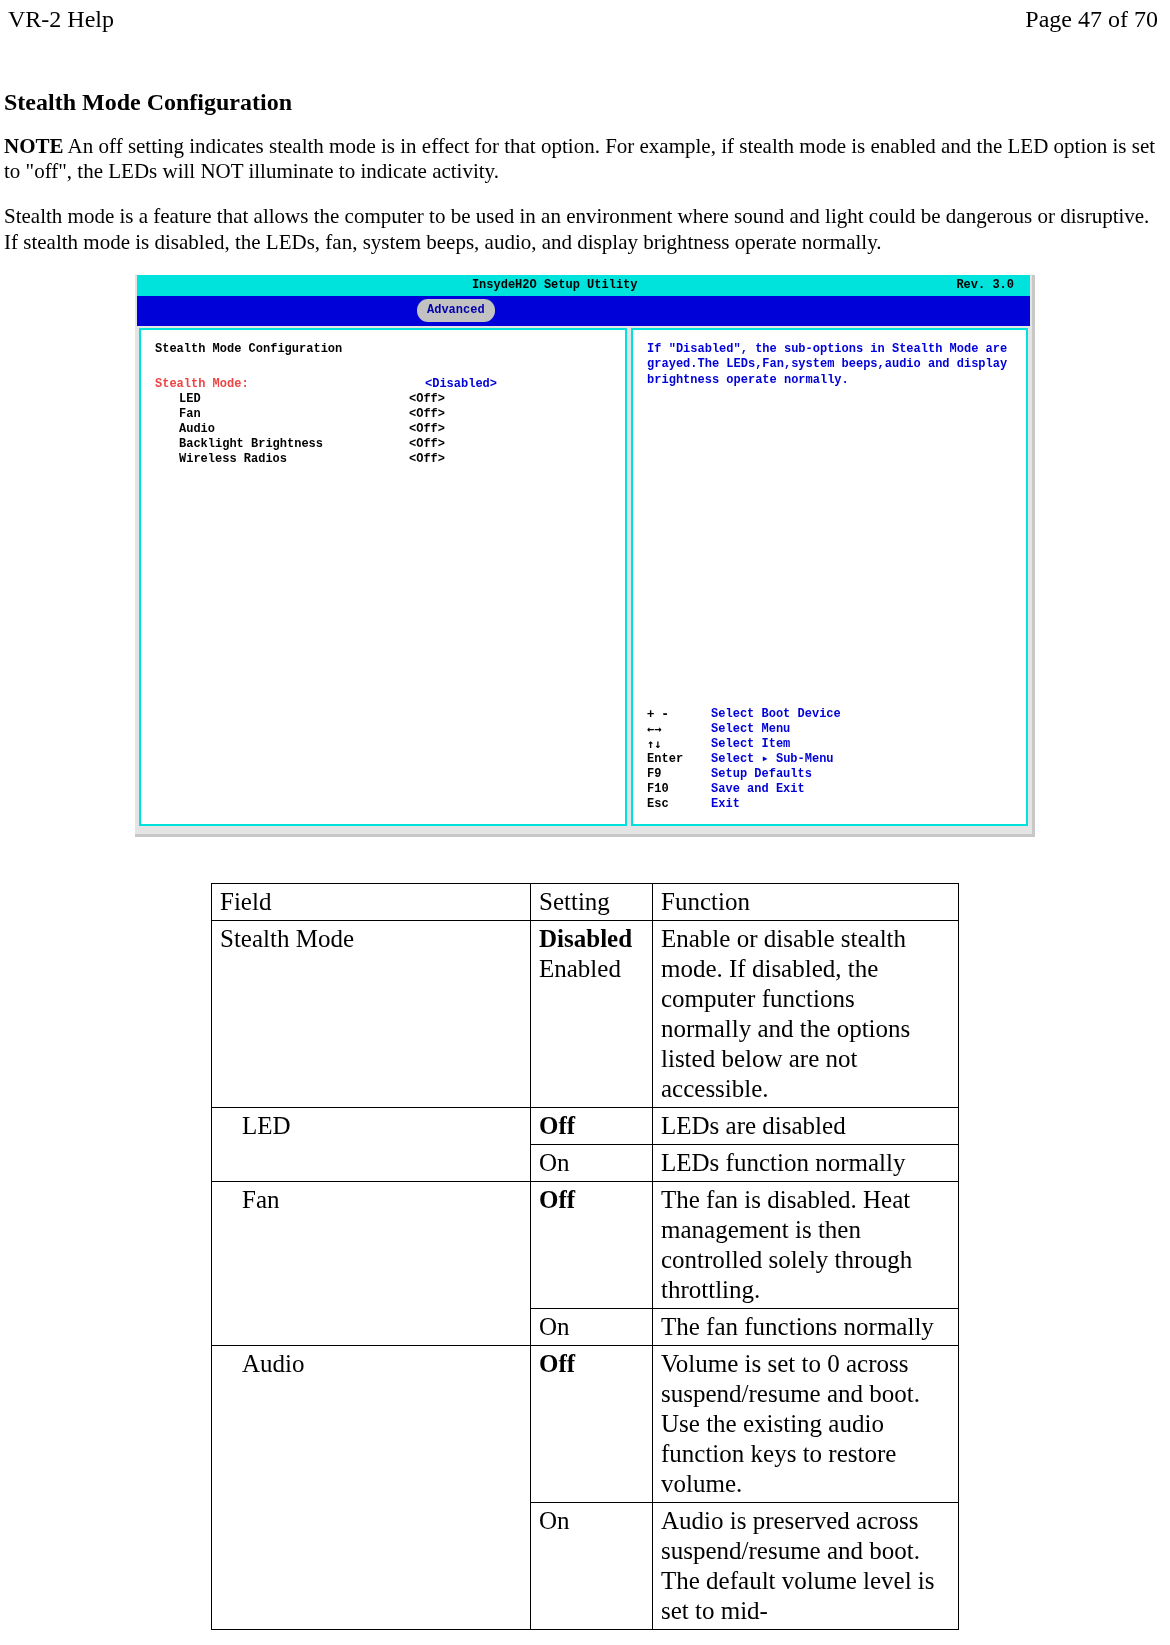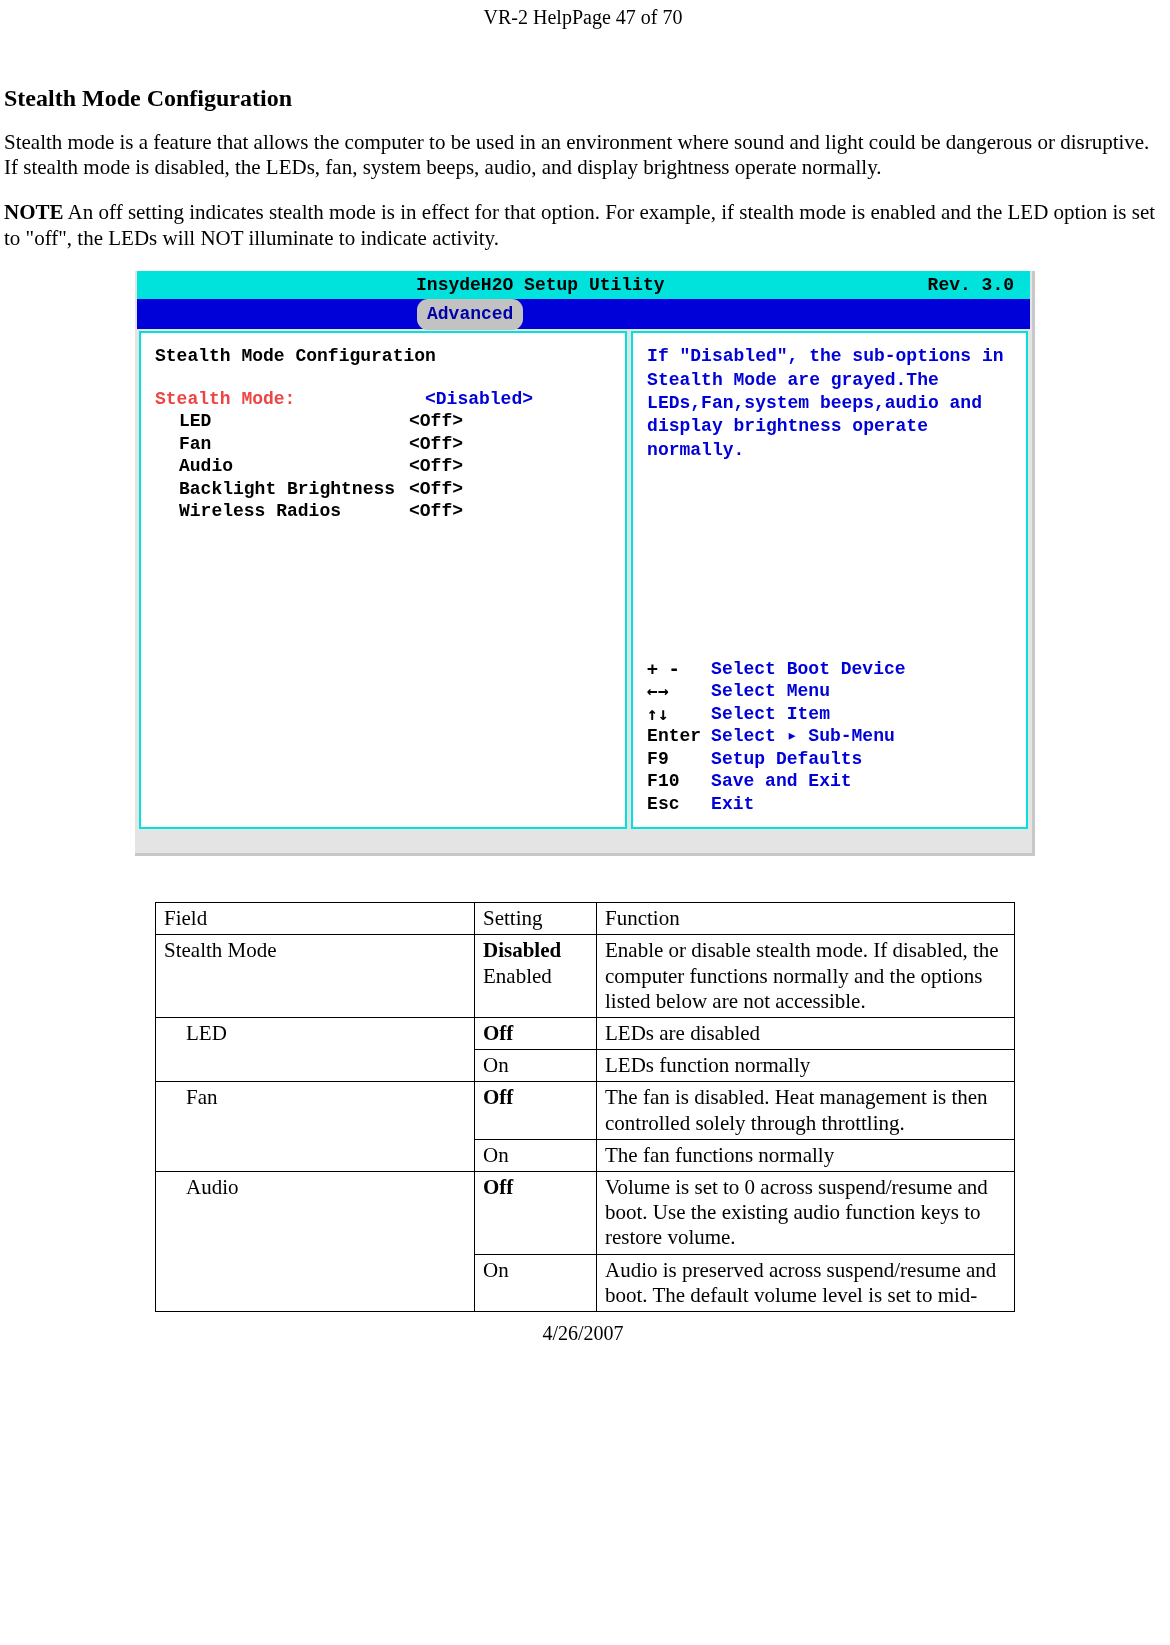--- a/index.html
+++ b/index.html
@@ -9,48 +9,48 @@
     font-size: 21px;
     color: #000;
     background: #fff;
     width: 1170px;
   }
   .page {
     padding: 0 4px 0 4px;
   }
   .header-row, .footer-row {
     display: flex;
-    justify-content: center;
-    font-size: 20px;
+    justify-content: space-between;
+    font-size: 24px;
     padding: 6px 8px 10px 4px;
   }
   .footer-row { padding-top: 10px; }
   h2 {
     font-weight: bold;
     font-size: 24px;
     margin: 46px 0 18px 0;
   }
   p {
     margin: 0 0 20px 0;
     line-height: 1.2;
   }
   .note-label { font-weight: bold; }
   
   .bios-wrap {
     margin: 0 auto 46px auto;
     width: 900px;
   }
   .bios {
     font-family: "Courier New", monospace;
-    font-size: 18px;
+    font-size: 12px;
     line-height: 1.25;
     background: #e4e4e4;
     border-right: 3px solid #c8c8c8;
     border-bottom: 3px solid #c8c8c8;
-    padding: 0 2px 22px 2px;
+    padding: 0 2px 6px 2px;
   }
   .bios-top {
     background: #00e3dd;
     color: #000;
     display: flex;
     padding: 3px 16px;
   }
   .bios-top-center { flex: 1; text-align: center; font-weight: bold;}
   .bios-top-right { color: #000000; font-weight: bold;}
   .bios-tabs {
@@ -98,22 +98,22 @@
   }
   .bios-right .help { line-height: 1.3; margin-bottom: 40px;}
   .bios-right .keys { margin-top: auto; }
   .bios-right .keys .krow { display: flex; }
   .bios-right .keys .k { width: 64px; color: #000; }
   .arrow { font-family: monospace; }
   
   .fieldtable {
     border-collapse: collapse;
     margin: 12px auto 0 auto;
-    width: 860px;
-    font-size: 21px;
+    width: 748px;
+    font-size: 25px;
   }
   .fieldtable td {
     border: 1.5px solid #000;
     padding: 3px 8px;
     vertical-align: top;
     line-height: 1.2;
   }
   .fieldtable .col1 { width: 280px; }
   .fieldtable .col2 { width: 105px; }
   .fieldtable .indent1 { padding-left: 30px; }
@@ -123,23 +123,23 @@
 <body>
 
 <div class="page">
   <div class="header-row">
     <span>VR-2 Help</span>
     <span>Page 47 of 70</span>
   </div>
 
   <h2>Stealth Mode Configuration</h2>
 
+  <p><span class="note-label">NOTE</span><span>  An off setting indicates stealth mode is in effect for that option. For example, if stealth mode is enabled and the LED option is set to "off", the LEDs will NOT illuminate to indicate activity.</span></p>
+
   <p>Stealth mode is a feature that allows the computer to be used in an environment where sound and light could be dangerous or disruptive. If stealth mode is disabled, the LEDs, fan, system beeps, audio, and display brightness operate normally.</p>
-
-  <p><span class="note-label">NOTE</span><span>  An off setting indicates stealth mode is in effect for that option. For example, if stealth mode is enabled and the LED option is set to "off", the LEDs will NOT illuminate to indicate activity.</span></p>
 
   <div class="bios-wrap">
     <div class="bios">
       <div class="bios-top">
         <div class="bios-top-center">InsydeH2O Setup Utility</div>
         <div class="bios-top-right">Rev. 3.0</div>
       </div>
       <div class="bios-tabs">
         <div class="bios-tab">Advanced</div>
       </div>

